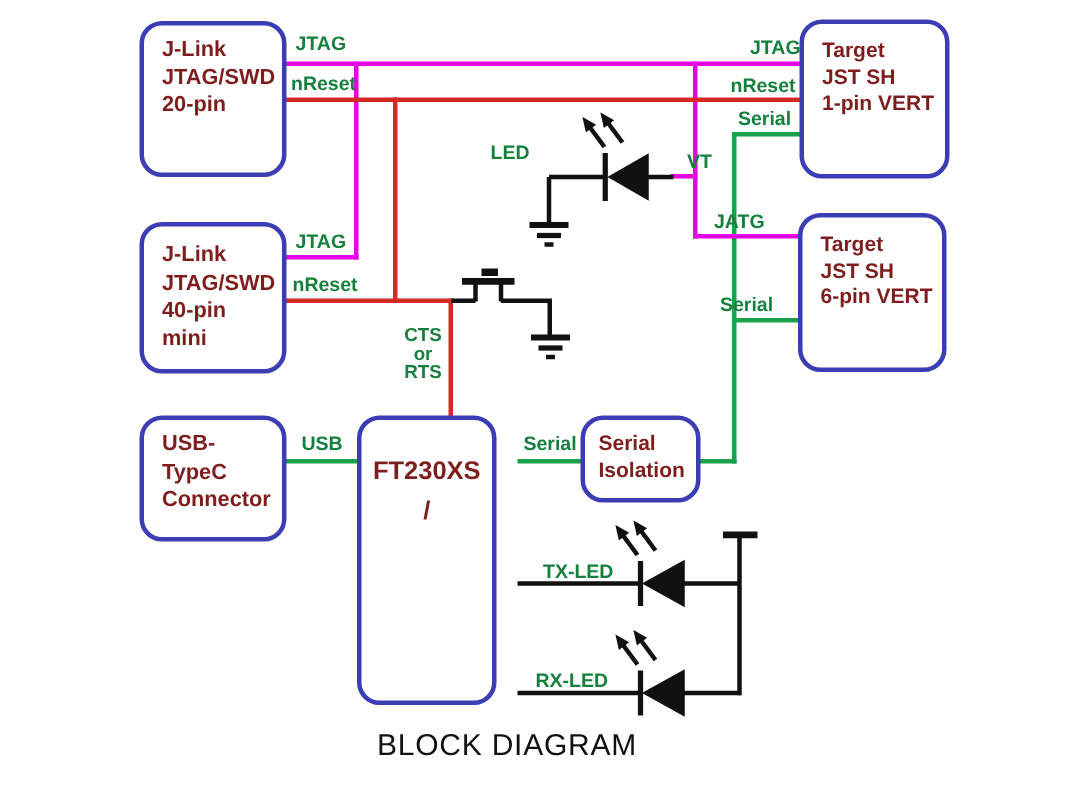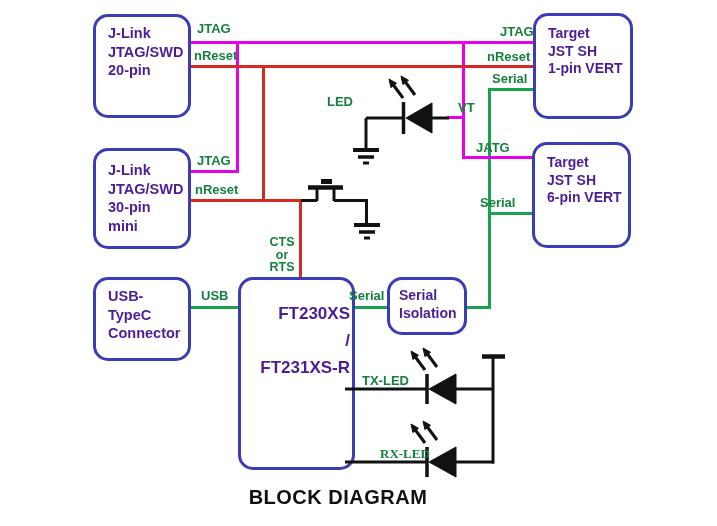--- a/index.html
+++ b/index.html
@@ -7,36 +7,36 @@
     position:relative;width:717px;height:526px;background:#ffffff;overflow:hidden;
     font-family:"Liberation Sans","DejaVu Sans",sans-serif;
   }
   .wire{position:absolute;}
   .wire.green{background:#18a24b;z-index:1;}
   .wire.magenta{background:#e800e8;z-index:2;}
   .wire.red{background:#d42a22;z-index:3;}
   .box{
     position:absolute;box-sizing:border-box;background:#ffffff;
     border:3px solid #3c3cb4;border-radius:15px;z-index:4;
-    color:#4c1d95;font-weight:bold;font-size:14.5px;line-height:18.5px;
+    color:#7f1d1d;font-weight:bold;font-size:14.5px;line-height:18.5px;
     padding:7px 6px 0 12px;
   }
   .box span{display:block;}
   .box.ft{ text-align:center;font-size:17px;line-height:27px;padding:20px 2px 0 2px;}
   svg.symbols{position:absolute;left:0;top:0;z-index:5;}
   .lbl{
     position:absolute;z-index:6;color:#15803d;font-weight:bold;font-size:13px;
     line-height:14px;white-space:nowrap;
   }
   .lbl.multi{white-space:normal;}
   .lbl.cts{width:36px;text-align:center;font-size:12.5px;line-height:12.5px;}
   .lbl.tpl{line-height:20px;}
   #title{
     position:absolute;left:228px;top:486px;width:220px;text-align:center;z-index:6;
-    color:#111111;font-weight:bold;font-size:20px;letter-spacing:0.5px;
+    color:#111111;font-weight:normal;font-size:20px;letter-spacing:0.5px;
   }
 </style>
 </head>
 <body>
 
 <div id="canvas">
 
   <div class="wire green" style="left:190px;top:306px;width:50px;height:3px;"></div>
   <div class="wire green" style="left:345px;top:306px;width:44px;height:3px;"></div>
   <div class="wire green" style="left:464px;top:306px;width:27px;height:3px;"></div>
@@ -110,63 +110,62 @@
   </svg>
 
   <div class="box" style="left:93px;top:14px;width:98px;height:104px;">
     <span>J-Link</span>
     <span>JTAG/SWD</span>
     <span>20-pin</span>
   </div>
   <div class="box" style="left:93px;top:148px;width:98px;height:101px;padding-top:10px;">
     <span>J-Link</span>
     <span>JTAG/SWD</span>
-    <span>30-pin mini</span>
+    <span>40-pin mini</span>
   </div>
   <div class="box" style="left:93px;top:277px;width:98px;height:84px;">
     <span>USB-TypeC</span>
     <span>Connector</span>
   </div>
-  <div class="box ft" style="left:238px;top:277px;width:117px;height:193px;text-align:right;">
+  <div class="box ft" style="left:238px;top:277px;width:93px;height:193px;">
     <span>FT230XS</span>
     <span>/</span>
-    <span>FT231XS-R</span>
   </div>
   <div class="box" style="left:387px;top:277px;width:80px;height:58px;padding:6px 2px 0 9px;font-size:14px;line-height:18px;">
     <span>Serial</span>
     <span>Isolation</span>
   </div>
   <div class="box" style="left:533px;top:13px;width:100px;height:106px;font-size:14px;line-height:17.5px;padding-top:9px;">
     <span>Target</span>
     <span>JST SH</span>
     <span>1-pin VERT</span>
   </div>
   <div class="box" style="left:532px;top:142px;width:99px;height:106px;font-size:14px;line-height:17.5px;padding-top:9px;">
     <span>Target</span>
     <span>JST SH</span>
     <span>6-pin VERT</span>
   </div>
 
   <span class="lbl" style="left:197px;top:22px;">JTAG</span>
   <span class="lbl" style="left:194px;top:49px;">nReset</span>
   <span class="lbl" style="left:197px;top:154px;">JTAG</span>
   <span class="lbl" style="left:195px;top:183px;">nReset</span>
-  <div class="lbl cts" style="left:264px;top:236px;">
+  <div class="lbl cts" style="left:264px;top:217px;">
     <span style="display:block;">CTS</span>
     <span style="display:block;">or</span>
     <span style="display:block;">RTS</span>
   </div>
   <span class="lbl" style="left:201px;top:289px;">USB</span>
   <span class="lbl" style="left:349px;top:289px;">Serial</span>
   <div class="lbl multi tpl" style="left:311px;top:92px;">
     <span style="display:block;padding-left:16px;">LED</span>
   </div>
   <span class="lbl" style="left:458px;top:101px;">VT</span>
   <span class="lbl" style="left:500px;top:25px;">JTAG</span>
   <span class="lbl" style="left:487px;top:50px;">nReset</span>
   <span class="lbl" style="left:492px;top:72px;">Serial</span>
   <span class="lbl" style="left:476px;top:141px;">JATG</span>
   <span class="lbl" style="left:480px;top:196px;">Serial</span>
   <span class="lbl" style="left:362px;top:374px;">TX-LED</span>
-  <span class="lbl" style="left:380px;top:447px;font-family:Liberation Serif, serif;">RX-LED</span>
+  <span class="lbl" style="left:357px;top:447px;">RX-LED</span>
 
   <div id="title">BLOCK DIAGRAM</div>
 </div>
 
 </body></html>

